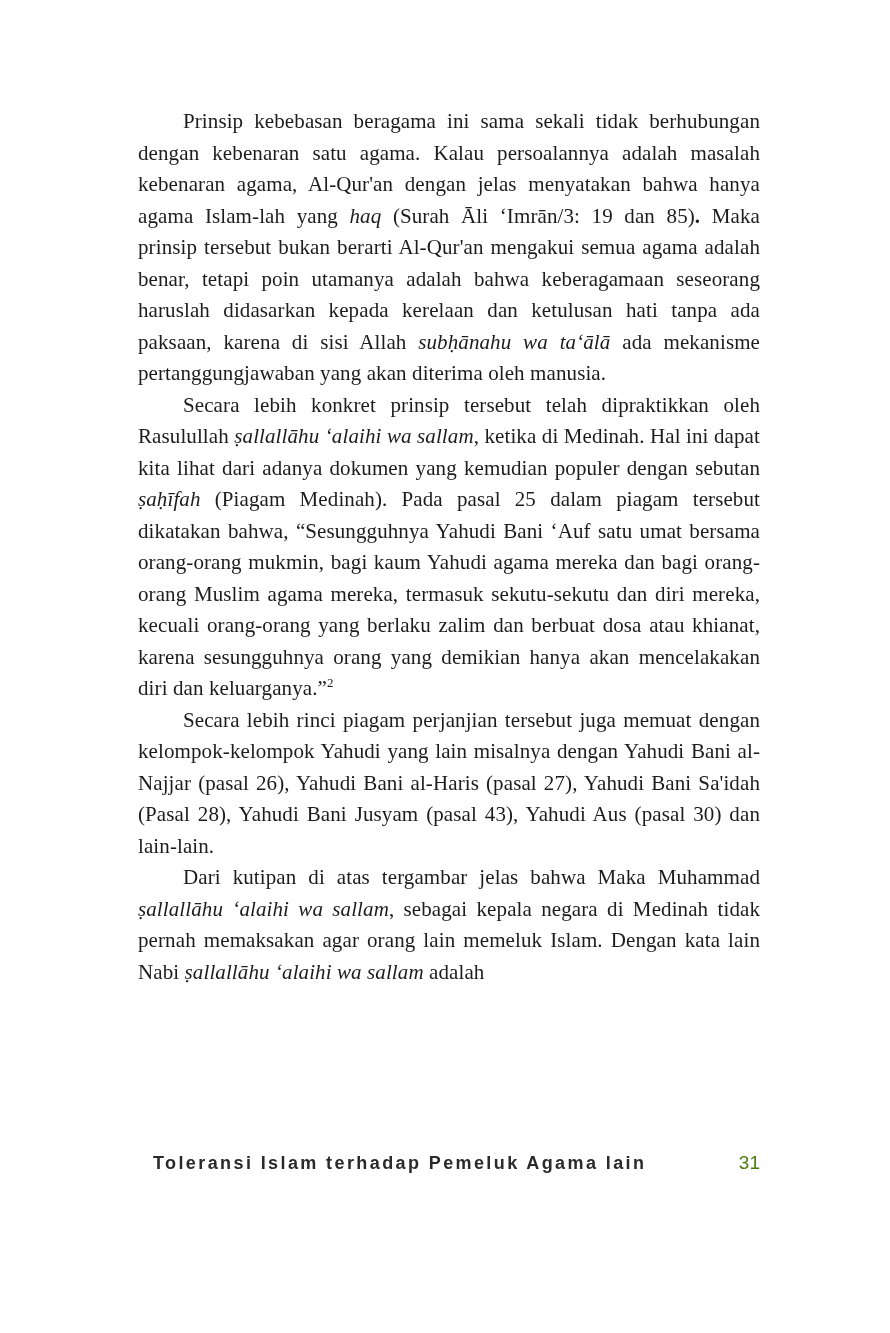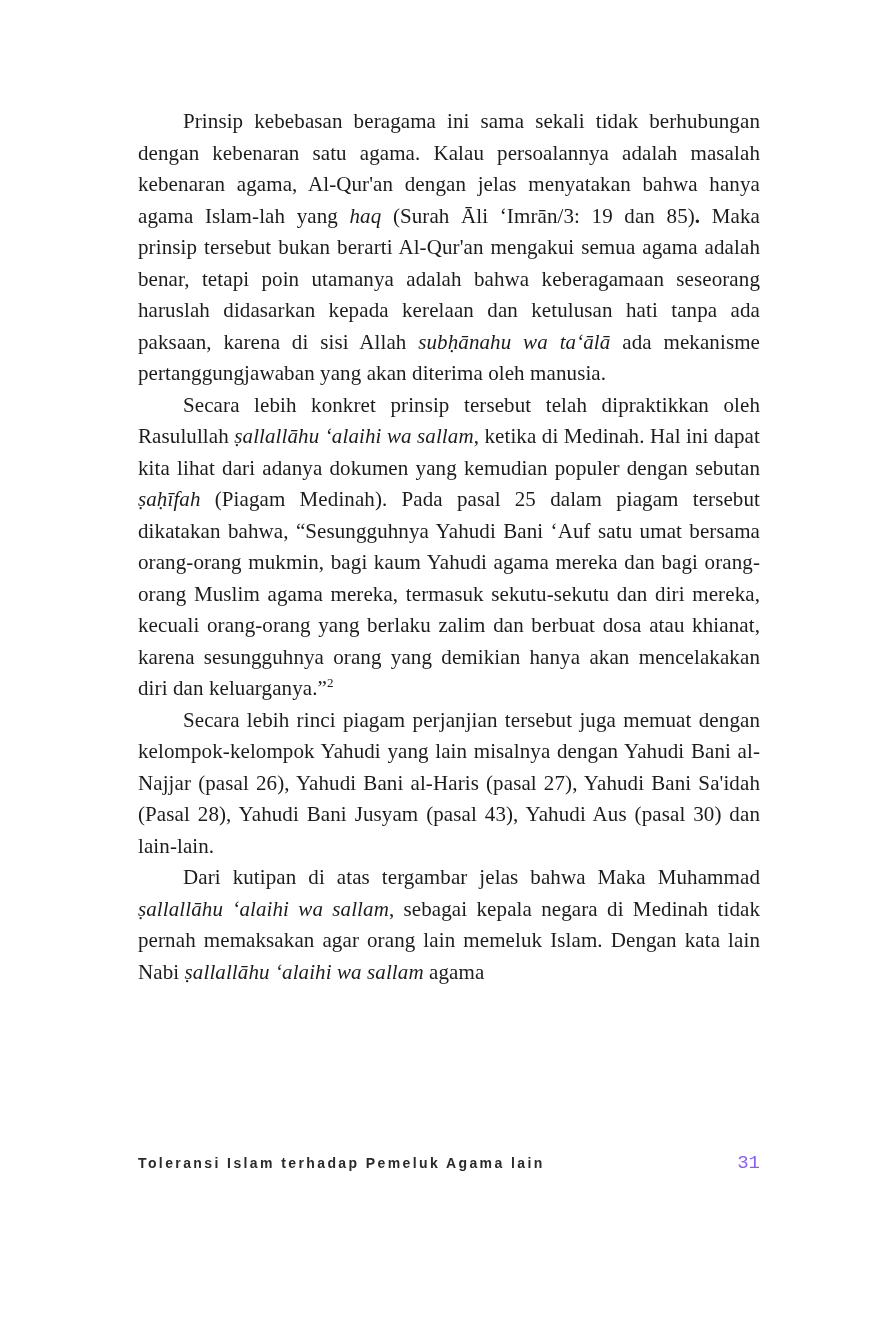--- a/index.html
+++ b/index.html
@@ -46,42 +46,42 @@
     position: absolute;
     left: 138px;
     top: 1152px;
     width: 622px;
     display: flex;
     justify-content: space-between;
     align-items: baseline;
     font-family: "Liberation Sans", "DejaVu Sans", sans-serif;
   }
   .running-title {
-    font-size: 14px;
+    font-size: 18px;
     font-weight: 600;
     letter-spacing: 2.4px;
     color: #2a2a2a;
+    margin-left: 15px;
   }
   .page-number {
     font-size: 19px;
     font-weight: 400;
-    color: #8b5cf6;
-    font-family: Liberation Mono, monospace;
+    color: #4d7c0f;
   }
 </style>
 </head>
 <body>
 
 <div class="page">
 
   <div class="text-block">
       <p><span>Prinsip kebebasan beragama ini sama sekali tidak berhubungan dengan kebenaran satu agama. Kalau persoalannya adalah masalah kebenaran agama, Al-Qur'an dengan jelas menyatakan bahwa hanya agama Islam-lah yang </span><em>haq</em><span> (Surah Āli ‘Imrān/3: 19 dan 85)</span><strong>.</strong><span> Maka prinsip tersebut bukan berarti Al-Qur'an mengakui semua agama adalah benar, tetapi poin utamanya adalah bahwa keberagamaan seseorang haruslah didasarkan kepada kerelaan dan ketulusan hati tanpa ada paksaan, karena di sisi Allah </span><em>subḥānahu wa ta‘ālā</em><span> ada mekanisme pertanggungjawaban yang akan diterima oleh manusia.</span></p>
       <p><span>Secara lebih konkret prinsip tersebut telah dipraktikkan oleh Rasulullah </span><em>ṣallallāhu ‘alaihi wa sallam</em><span>, ketika di Medinah. Hal ini dapat kita lihat dari adanya dokumen yang kemudian populer dengan sebutan </span><em>ṣaḥīfah</em><span> (Piagam Medinah). Pada pasal 25 dalam piagam tersebut dikatakan bahwa, “Sesungguhnya Yahudi Bani ‘Auf satu umat bersama orang-orang mukmin, bagi kaum Yahudi agama mereka dan bagi orang-orang Muslim agama mereka, termasuk sekutu-sekutu dan diri mereka, kecuali orang-orang yang berlaku zalim dan berbuat dosa atau khianat, karena sesungguhnya orang yang demikian hanya akan mencelakakan diri dan keluarganya.”</span><sup>2</sup></p>
       <p><span>Secara lebih rinci piagam perjanjian tersebut juga memuat dengan kelompok-kelompok Yahudi yang lain misalnya dengan Yahudi Bani al-Najjar (pasal 26), Yahudi Bani al-Haris (pasal 27), Yahudi Bani Sa'idah (Pasal 28), Yahudi Bani Jusyam (pasal 43), Yahudi Aus (pasal 30) dan lain-lain.</span></p>
-      <p><span>Dari kutipan di atas tergambar jelas bahwa Maka Muhammad </span><em>ṣallallāhu ‘alaihi wa sallam</em><span>, sebagai kepala negara di Medinah tidak pernah memaksakan agar orang lain memeluk Islam. Dengan kata lain Nabi </span><em>ṣallallāhu ‘alaihi wa sallam</em><span> agama</span></p>
+      <p><span>Dari kutipan di atas tergambar jelas bahwa Maka Muhammad </span><em>ṣallallāhu ‘alaihi wa sallam</em><span>, sebagai kepala negara di Medinah tidak pernah memaksakan agar orang lain memeluk Islam. Dengan kata lain Nabi </span><em>ṣallallāhu ‘alaihi wa sallam</em><span> adalah</span></p>
     </div>
 
   <div class="page-footer">
     <span class="running-title">Toleransi Islam terhadap Pemeluk Agama lain</span>
     <span class="page-number">31</span>
   </div>
 
 </div>
 
 </body></html>

